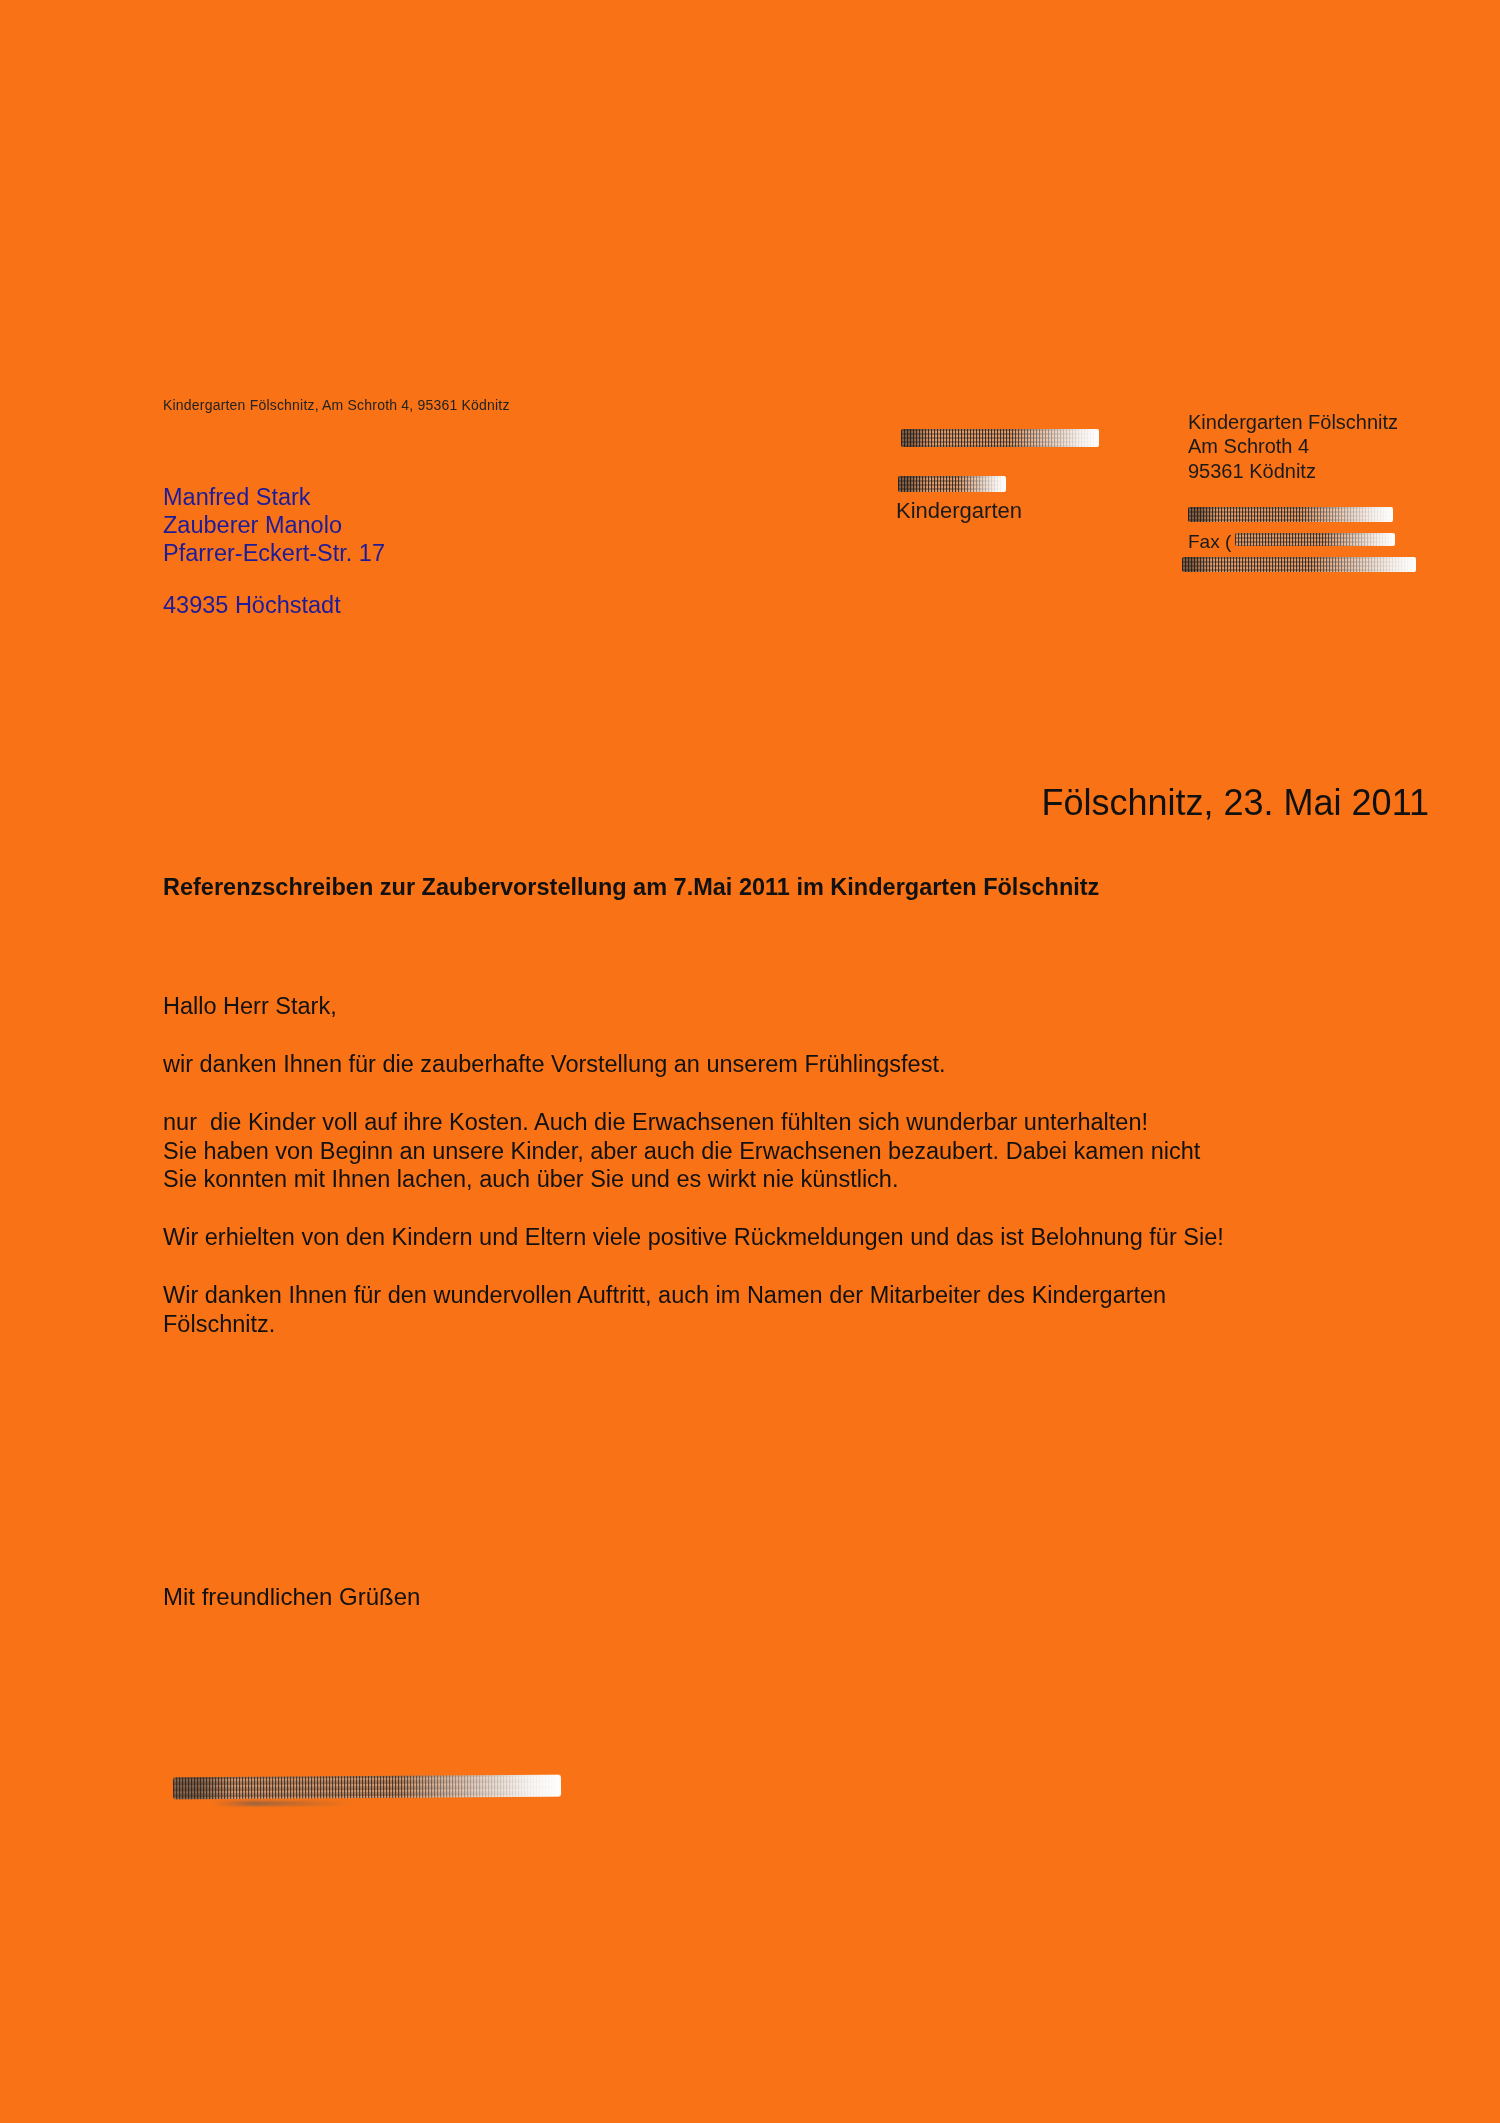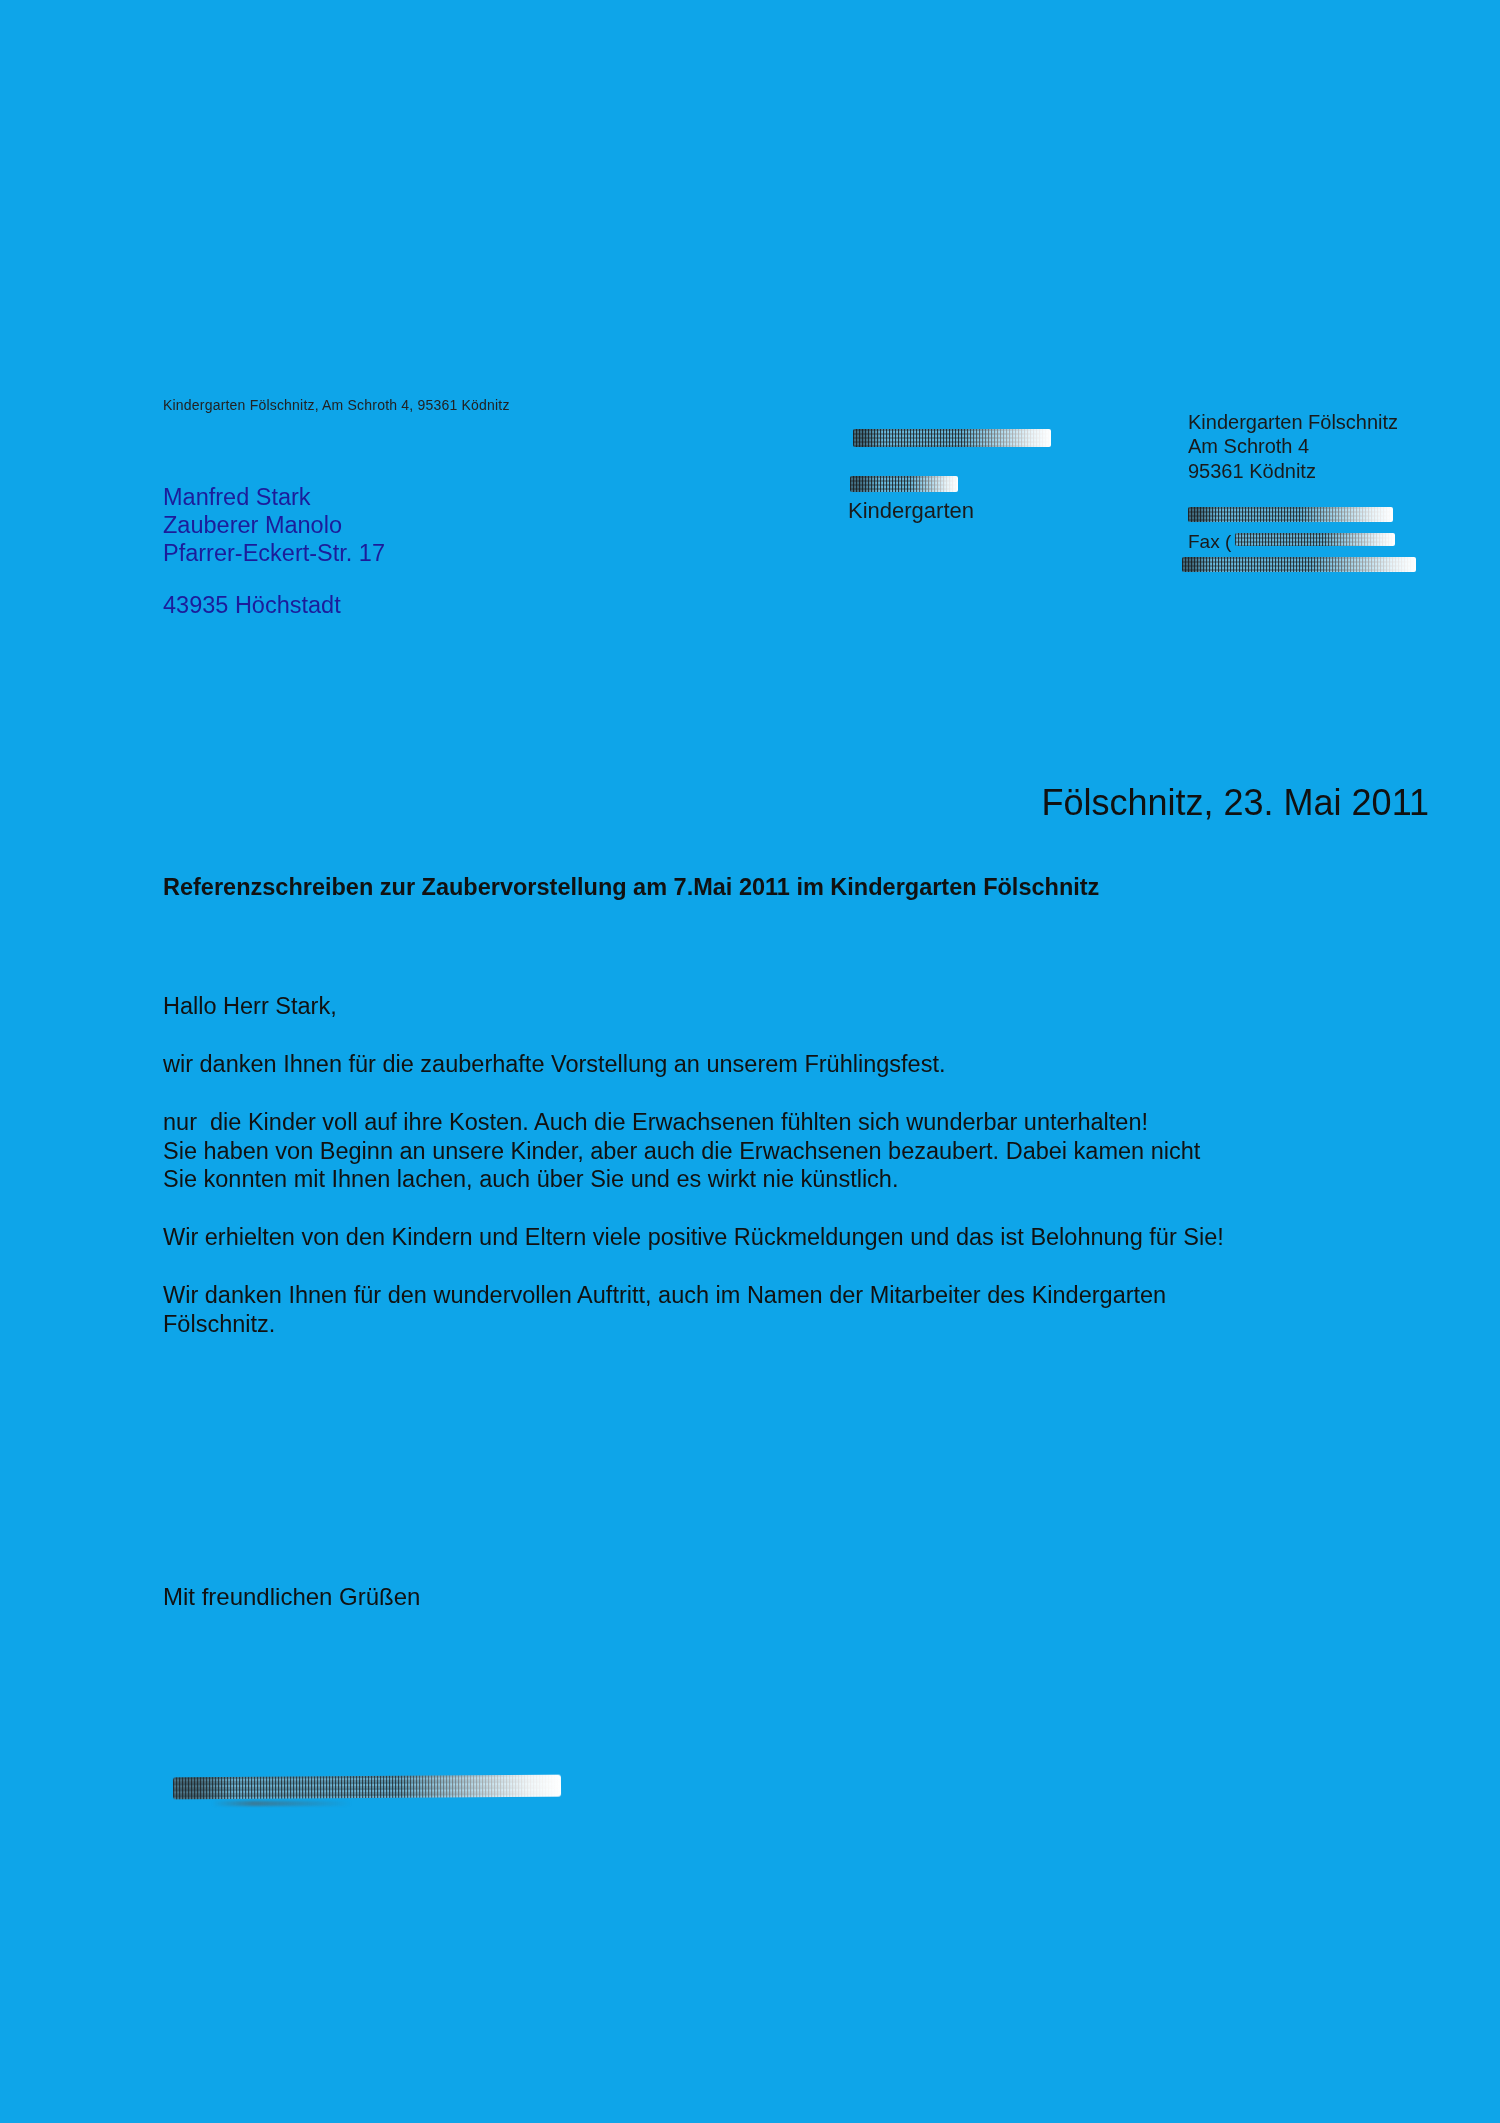--- a/index.html
+++ b/index.html
@@ -1,18 +1,18 @@
 <!DOCTYPE html>
 <html><head>
 <meta charset="utf-8">
 <style>
   html,body { margin:0; padding:0; background:#e8e8e8; }
   .page {
     position:relative; width:1500px; height:2123px; margin:0 auto;
-    background:#0ea5e9; overflow:hidden;
+    background:#f97316; overflow:hidden;
     font-family:"Liberation Sans", sans-serif; color:#111111;
   }
   .abs { position:absolute; }
 
   .return-line { left:163px; top:397px; font-size:14px; color:#222; letter-spacing:0.2px; }
 
   .recipient { left:163px; top:483px; font-size:23.5px; line-height:28px; color:#1c1c9a; }
   .recipient div { white-space:nowrap; }
   .recipient .city { margin-top:24px; }
 
@@ -26,21 +26,21 @@
     filter: blur(0.4px);
   }
   .redact.dark-left {
     background:
       linear-gradient(90deg, rgba(255,255,255,0) 0%, rgba(255,255,255,0) 55%, rgba(255,255,255,0.85) 90%, #ffffff 100%),
       linear-gradient(90deg, rgba(20,20,20,0.45) 0 10px, rgba(20,20,20,0) 30px),
       repeating-linear-gradient(90deg, rgba(35,35,35,0.85) 0 1px, rgba(160,160,160,0.30) 1px 2px, rgba(255,255,255,0.15) 2px 3px),
       repeating-linear-gradient(180deg, rgba(70,70,70,0.55) 0 2px, rgba(190,190,190,0.35) 2px 4px);
   }
 
-  .logo { left:848px; top:429px; width:270px; height:100px; }
+  .logo { left:896px; top:429px; width:270px; height:100px; }
   .logo-bar1 { position:absolute; left:5px; top:0; width:198px; height:18px; }
   .logo-bar2 { position:absolute; left:2px; top:47px; width:108px; height:16px; }
   .logo-caption { position:absolute; left:0; top:69px; font-size:22px; color:#1a1a1a; white-space:nowrap; }
 
   .senderblock { left:1188px; top:410px; width:300px; font-size:20px; line-height:24.3px; color:#1a1a1a; }
   .senderblock .phone-redact { position:absolute; left:0; top:97px; width:205px; height:15px; }
   .senderblock .fax-row { position:absolute; left:0; top:120px; white-space:nowrap; font-size:19px; }
   .senderblock .fax-num-redact { display:inline-block; width:160px; height:13px; margin-left:4px; transform:translateY(-2px); }
   .senderblock .email-redact { position:absolute; left:-6px; top:147px; width:234px; height:15px; }
 

